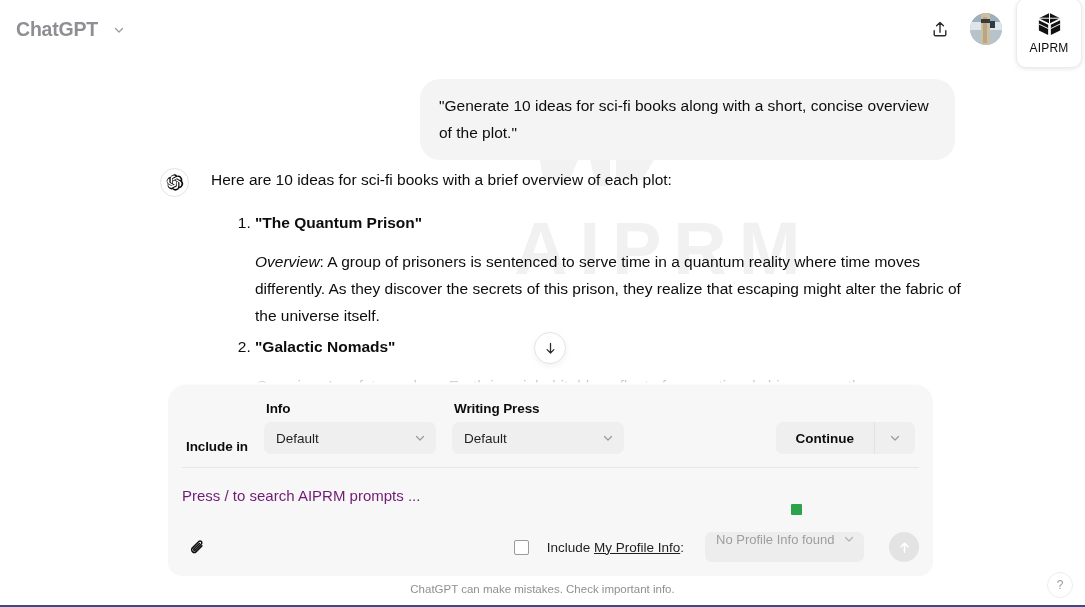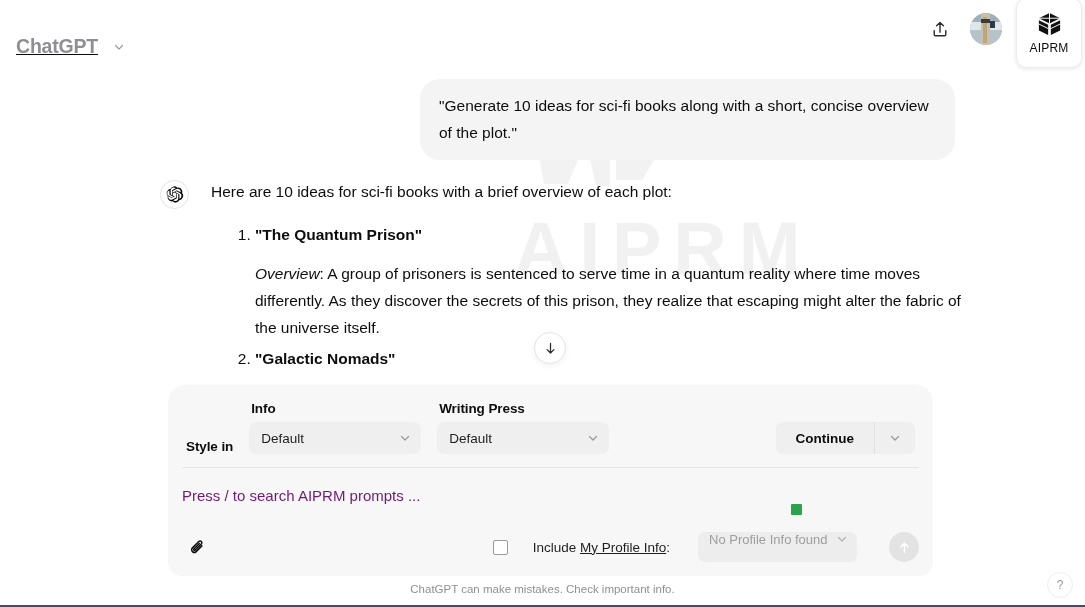--- a/index.html
+++ b/index.html
@@ -57,28 +57,27 @@
     position: absolute;
     top: 0; left: 0;
     width: 1085px;
     height: 58px;
     z-index: 12;
     background: #ffffff;
   }
   .brand {
     position: absolute;
     left: 8px;
-    top: 31px;
+    top: 14px;
     display: flex;
     align-items: center;
     gap: 14px;
     padding: 4px 8px;
     border-radius: 8px;
     cursor: pointer;
-    text-decoration: underline;
   }
   .brand-name {
     font-size: 19.5px;
     font-weight: 600;
     color: #8e8e93;
     letter-spacing: -0.2px;
   }
   .chev-sm { width: 14px; height: 14px; display: block; }
 
   .header-right {
@@ -154,21 +153,21 @@
     background: #f4f4f4;
     border-radius: 20px;
     padding: 13px 20px 14px 19px;
     font-size: 15.5px;
     line-height: 27px;
     color: #0d0d0d;
   }
 
   .assistant-row {
     position: absolute;
-    top: 120px;
+    top: 108px;
     left: 160px;
     right: 120px;
     display: flex;
     gap: 22px;
   }
   .assistant-avatar {
     flex: none;
     width: 29px; height: 29px;
     border-radius: 50%;
     border: 1px solid #e3e3e3;
@@ -326,21 +325,21 @@
     width: 30px; height: 30px;
     display: flex; align-items: center; justify-content: center;
     border-radius: 7px;
     cursor: pointer;
   }
 
   .profile-group {
     margin-left: auto;
     display: flex;
     align-items: center;
-    gap: 25px;
+    gap: 18px;
   }
   .checkbox {
     width: 15px; height: 15px;
     border: 1.4px solid #9a9a9a;
     background: #ffffff;
     border-radius: 2px;
     cursor: pointer;
     flex: none;
   }
   .include-text {
@@ -510,21 +509,21 @@
   <div class="scroll-down-btn">
     <svg width="15" height="15" viewBox="0 0 16 16">
       <path d="M8 2.6v10.2M8 12.8l-3.6-3.6M8 12.8l3.6-3.6" fill="none" stroke="#2b2b2b" stroke-width="1.35" stroke-linecap="round" stroke-linejoin="round"></path>
     </svg>
   </div>
 
   <div class="composer">
 
     <div class="aiprm-toolbar">
       <div class="field">
-        <div class="field-label">Style in</div>
+        <div class="field-label">Include in</div>
       </div>
 
       <div class="field">
         <div class="field-label">Info</div>
         <div class="select">
           <span>Default</span>
           <svg class="chev-sm" viewBox="0 0 16 16">
             <path d="M4 6.3l4 4 4-4" fill="none" stroke="#9a9a9a" stroke-width="1.4" stroke-linecap="round" stroke-linejoin="round"></path>
           </svg>
         </div>

